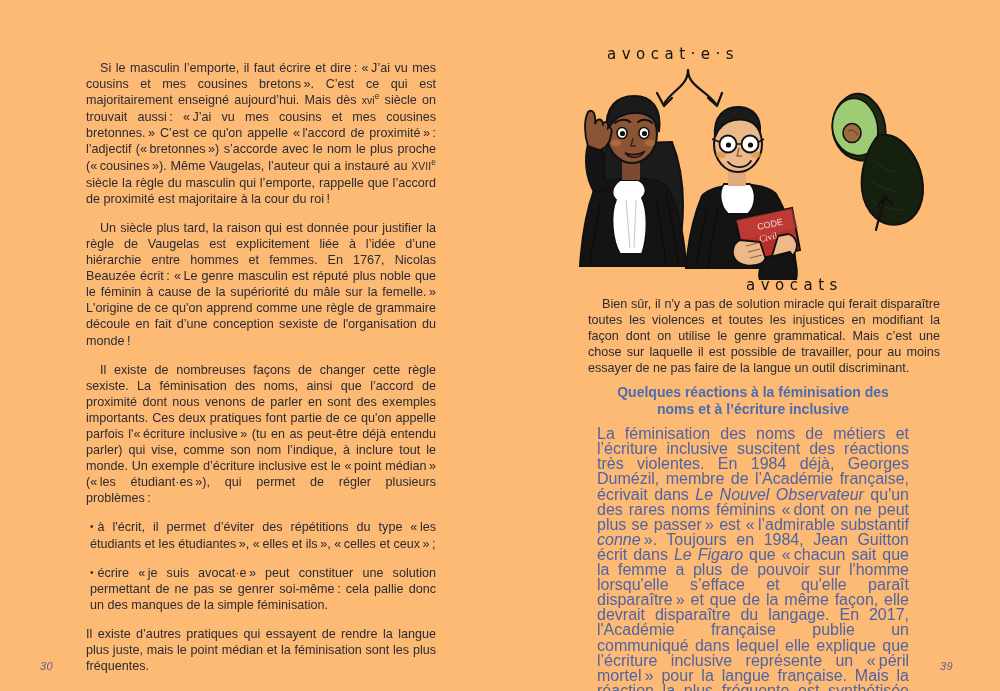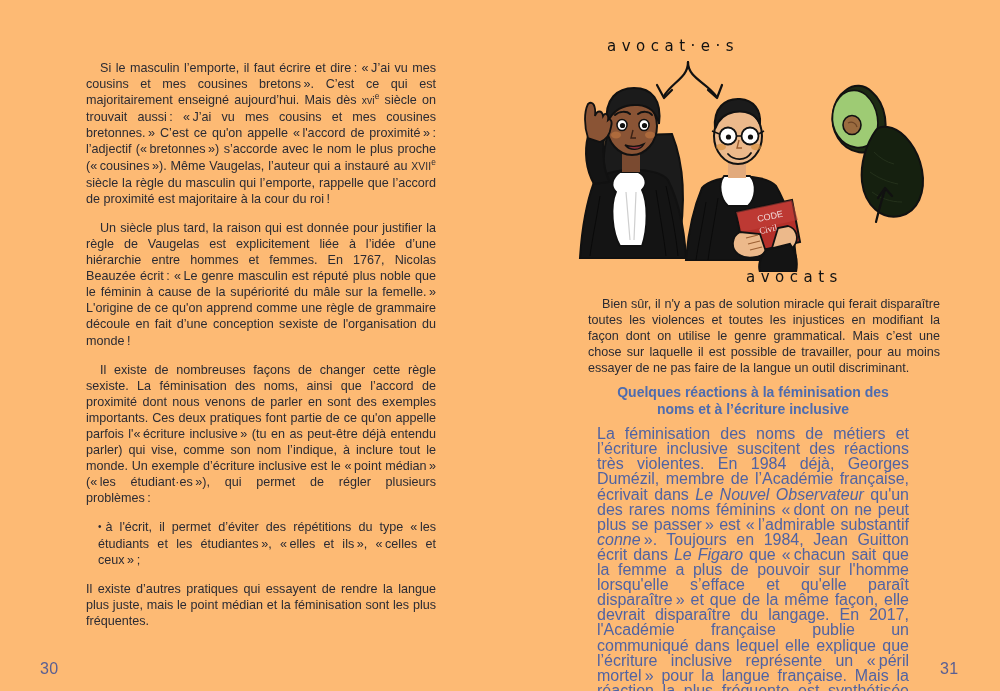--- a/index.html
+++ b/index.html
@@ -42,21 +42,21 @@
     line-height: 16.1px;
     text-align: justify;
     text-indent: 14px;
     color: #2b2b33;
     hyphens: manual;
   }
   p.body-par.no-indent {
     text-indent: 0;
   }
   p.bullet-par {
-    margin: 0 0 13px 12px;
+    margin: 0 0 13px 4px;
     font-size: 12.6px;
     line-height: 16.1px;
     text-align: justify;
     color: #2b2b33;
     text-indent: 0;
   }
   p.bullet-par .bullet {
     display: inline-block;
     margin-right: 4px;
     font-size: 10px;
@@ -95,32 +95,33 @@
     color: #5063a3;
     margin: 0;
   }
   .react-body i {
     font-style: italic;
   }
 
   
   .folio {
     position: absolute;
-    font-size: 16px;
+    font-size: 11px;
     color: #5a5f92;
     letter-spacing: 0.3px;
+    font-style: italic;
   }
   .folio-left  { left: 40px;  top: 660px; }
   .folio-right { left: 940px; top: 660px; }
 
   
   .illus {
     position: absolute;
     left: 560px;
-    top: 26px;
+    top: 34px;
     width: 380px;
     height: 246px;
   }
   .illus svg { display: block; }
 
   .hand-label {
     position: absolute;
     font-family: "DejaVu Sans", sans-serif;
     font-size: 15px;
     letter-spacing: 5.5px;
@@ -143,20 +144,23 @@
 
     <p class="body-par">Un siècle plus tard, la raison qui est donnée pour justifier la règle de Vaugelas est explicitement liée à l’idée d’une hiérarchie entre hommes et femmes. En 1767, Nicolas Beauzée écrit : « Le genre masculin est réputé plus noble que le féminin à cause de la supériorité du mâle sur la femelle. » L'origine de ce qu'on apprend comme une règle de grammaire découle en fait d’une conception sexiste de l'organisation du monde !</p>
 
     <p class="body-par">Il existe de nombreuses façons de changer cette règle sexiste. La féminisation des noms, ainsi que l’accord de proximité dont nous venons de parler en sont des exemples importants. Ces deux pratiques font partie de ce qu'on appelle parfois l'« écriture inclusive » (tu en as peut-être déjà entendu parler) qui vise, comme son nom l’indique, à inclure tout le monde. Un exemple d’écriture inclusive est le « point médian » (« les étudiant·es »), qui permet de régler plusieurs problèmes :</p>
 
     <p class="bullet-par">
       <span class="bullet">•</span><span>à l'écrit, il permet d’éviter des répétitions du type « les étudiants et les étudiantes », « elles et ils », « celles et ceux » ;</span>
     </p>
 
 
+    <p class="bullet-par">
+      <span class="bullet">•</span><span>écrire « je suis avocat·e » peut constituer une solution permettant de ne pas se genrer soi-même : cela pallie donc un des manques de la simple féminisation.</span>
+    </p>
 
     <p class="body-par no-indent">Il existe d’autres pratiques qui essayent de rendre la langue plus juste, mais le point médian et la féminisation sont les plus fréquentes.</p>
   </div>
 
   <div class="col-right">
     <p class="body-par">Bien sûr, il n'y a pas de solution miracle qui ferait disparaître toutes les violences et toutes les injustices en modifiant la façon dont on utilise le genre grammatical. Mais c’est une chose sur laquelle il est possible de travailler, pour au moins essayer de ne pas faire de la langue un outil discriminant.</p>
   </div>
 
   <div class="react-box">
     <h2 class="react-title">Quelques réactions à la féminisation des noms et à l’écriture inclusive</h2>
@@ -293,15 +297,15 @@
       </g>
 
       <g fill="none" stroke="#111" stroke-width="2.2" stroke-linecap="round">
         <path d="M316 196 C 320 180, 322 172, 325 164"></path>
         <path d="M318 172 L 325 162 L 332 170" stroke-linejoin="round"></path>
       </g>
     </svg>
   </div>
 
   <div class="folio folio-left">30</div>
-  <div class="folio folio-right">31</div>
+  <div class="folio folio-right">39</div>
 
 </div>
 
 </body></html>

